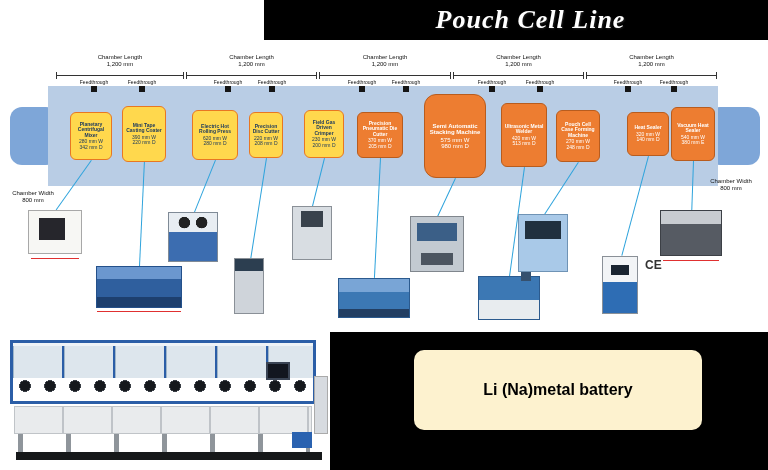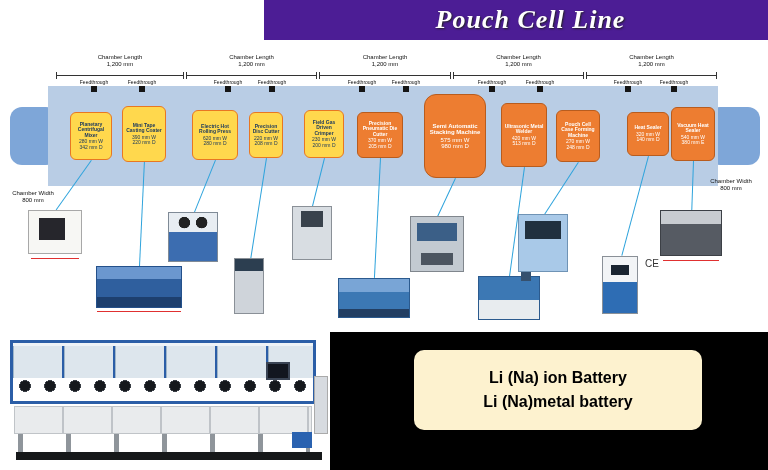--- a/index.html
+++ b/index.html
@@ -2,21 +2,21 @@
 <html><head>
 <meta charset="utf-8">
 <style>
   * { margin:0; padding:0; box-sizing:border-box; }
   html,body { width:768px; height:470px; }
   body { font-family:"Liberation Sans", sans-serif; background:#fff; }
   #stage { position:relative; width:768px; height:470px; background:#fff; overflow:hidden; }
 
   
   #banner { position:absolute; left:264px; top:0; width:504px; height:40px;
-    background:#4c1d95; color:#fff; display:flex; align-items:center; justify-content:center;
+    background:#000000; color:#fff; display:flex; align-items:center; justify-content:center;
     font-family:"Liberation Serif", serif; font-style:italic; font-weight:bold; font-size:26px;
     text-shadow:1px 1px 2px #222; letter-spacing:1px;padding-left:29px; }
 
   
   .cap { position:absolute; top:107px; height:58px; background:#7ea6d8; border-radius:12px; }
   #band { position:absolute; left:48px; top:86px; width:670px; height:100px; background:#b9cde5; }
 
   
   .dim { position:absolute; top:54px; height:26px; font-size:6px; line-height:7px; color:#111; text-align:center; }
   .dim .l1, .dim .l2 { display:block; }
@@ -64,21 +64,21 @@
   .ph7::before { content:""; position:absolute; left:6px; top:6px; width:40px; height:18px; background:#3b5f87; }
   .ph7::after { content:""; position:absolute; left:10px; bottom:6px; width:32px; height:12px; background:#4c5560; }
   .ph8 { background:linear-gradient(180deg,#3c78b4 0 55%,#e8ecef 55%); border:1px solid #2b5a8e; }
   .ph8::before { content:""; position:absolute; right:8px; top:-8px; width:10px; height:12px; background:#35506e; }
   .ph9 { background:#a9c9e8; border:1px solid #6f93b5; }
   .ph9::before { content:""; position:absolute; left:6px; top:6px; width:36px; height:18px; background:#20303f; }
   .ph10 { background:linear-gradient(180deg,#f2f4f6 0 45%,#2e6db4 45%); border:1px solid #8a9097; }
   .ph10::before { content:""; position:absolute; left:8px; top:8px; width:18px; height:10px; background:#1a2430; }
   .ph11 { background:linear-gradient(180deg,#c8ccd1 0 30%,#565b63 30%); border:1px solid #3c4046; }
   .ph11::after { content:""; position:absolute; left:2px; right:2px; bottom:-6px; height:1px; background:#e03030; }
-  #ce-mark { position:absolute; left:645px; top:258px; font-size:10px; font-weight:normal; color:#333; }
+  #ce-mark { position:absolute; left:645px; top:258px; font-size:12px; font-weight:bold; color:#333; }
 
   
   #black-panel { position:absolute; left:330px; top:332px; width:438px; height:138px; background:#000; }
   #battery-box { position:absolute; left:414px; top:350px; width:288px; height:80px; background:#fdf2cf;
     border-radius:10px; display:flex; flex-direction:column; align-items:center; justify-content:center; }
   #battery-box div { font-size:16px; line-height:24px; font-weight:bold; color:#000; text-align:center; }
 
   
   #gloveline { position:absolute; left:8px; top:336px; width:322px; height:126px; background:#fff; }
   #gloveline > div { position:absolute; }
@@ -246,21 +246,20 @@
   <div class="ph ph6" style="left:338px;top:278px;width:72px;height:40px;"></div>
   <div class="ph ph7" style="left:410px;top:216px;width:54px;height:56px;"></div>
   <div class="ph ph8" style="left:478px;top:276px;width:62px;height:44px;"></div>
   <div class="ph ph9" style="left:518px;top:214px;width:50px;height:58px;"></div>
   <div class="ph ph10" style="left:602px;top:256px;width:36px;height:58px;"></div>
   <div class="ph ph11" style="left:660px;top:210px;width:62px;height:46px;"></div>
   <span id="ce-mark">CE</span>
 
   <div id="black-panel"></div>
   <div id="battery-box">
-    <div>Li (Na) ion Battery</div>
     <div>Li (Na)metal battery</div>
   </div>
 
   <div id="gloveline">
     <div class="gl-frame"></div>
     <div class="gl-windows"></div>
     <div class="gl-ports"></div>
     <div class="gl-cab"></div>
     <div class="gl-legs"></div>
     <div class="gl-floor"></div>

